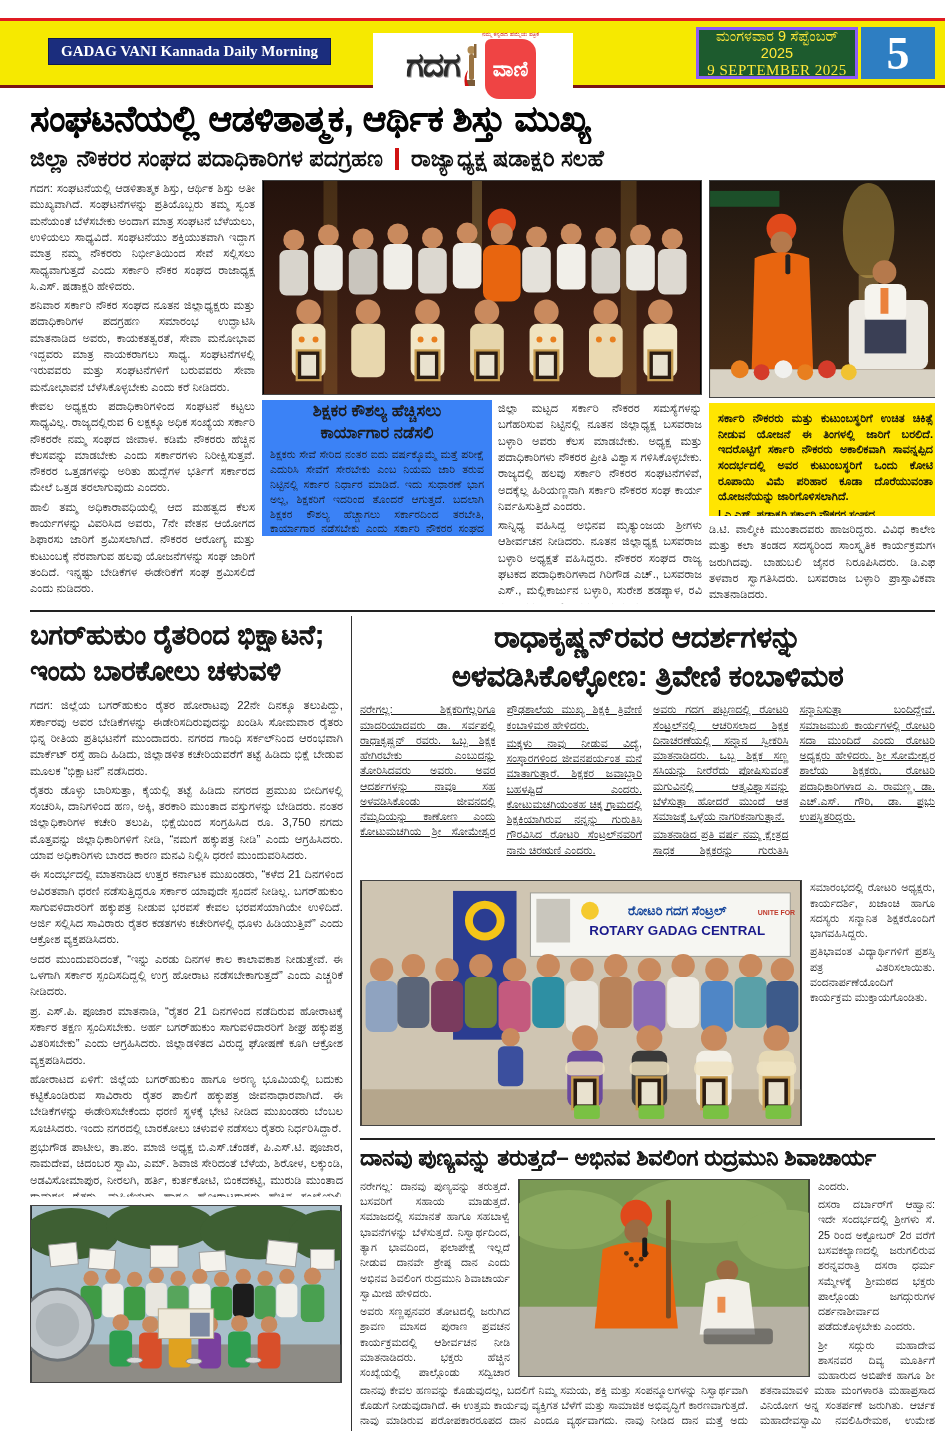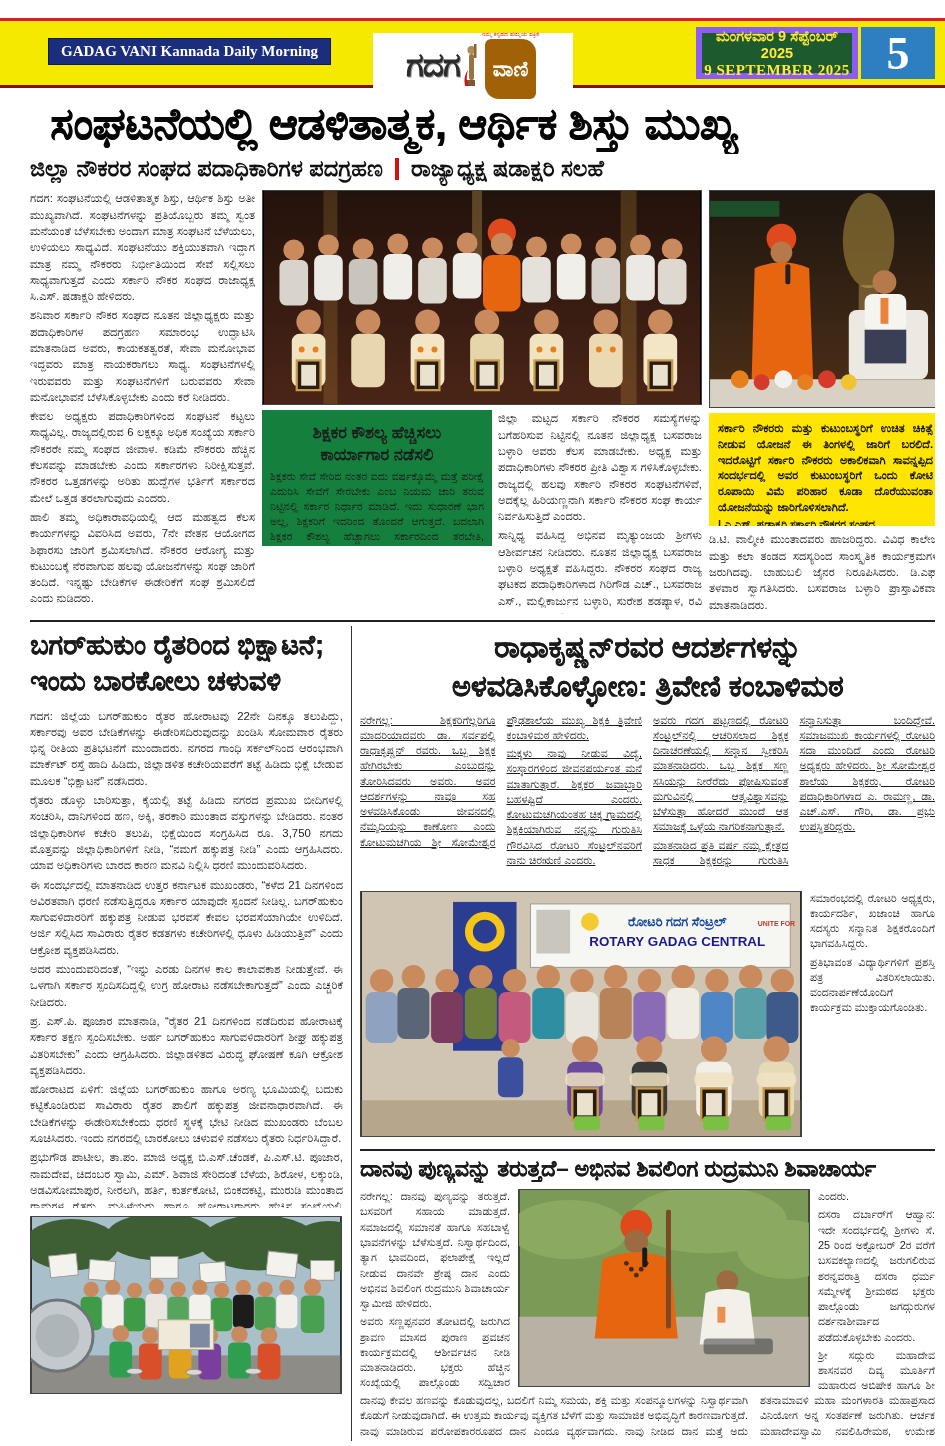--- a/index.html
+++ b/index.html
@@ -22,58 +22,57 @@
   }
   .logo-panel{
     position:absolute;left:50%;top:0;transform:translateX(-50%);
     width:200px;height:64px;background:#fff;display:flex;align-items:center;justify-content:center;gap:3px;margin-top:12px;
   }
   .logo-gadag{font-size:33px;font-weight:900;color:#2b2b2b;letter-spacing:-1px;
     text-shadow:1px 1px 0 #999;}
   .logo-statue{width:16px;height:46px;}
   .logo-vani-wrap{display:flex;flex-direction:column;align-items:center;}
   .logo-tagline{font-size:6px;color:#c40e0e;white-space:nowrap;margin-bottom:1px;}
-  .logo-vani{background:#a16207;color:#fff;font-weight:900;font-size:21px;
+  .logo-vani{background:#ef4444;color:#fff;font-weight:900;font-size:21px;
     padding:18px 8px;border-radius:6px 14px 6px 14px;}
   .mast-date{
     position:absolute;right:87px;top:6px;width:162px;height:52px;background:#1d5b2e;
-    color:#ffe83a;text-align:center;font-weight:bold;border:6px solid #8b5cf6;
+    color:#ffe83a;text-align:center;font-weight:normal;border:3px solid #8b5cf6;
     display:flex;flex-direction:column;justify-content:center;gap:1px;
   }
   .mast-date .kn{font-size:14.5px;}
   .mast-date .en{font-size:15px;font-family:"Liberation Serif", serif;letter-spacing:.5px;}
   .mast-page{
     position:absolute;right:10px;top:6px;width:74px;height:52px;background:#2e7ec2;
     color:#fff;font-family:"Liberation Serif", serif;font-weight:bold;font-size:46px;
     display:flex;align-items:center;justify-content:center;
   }
 
   
   .lead-headline{
-    font-size:44px;font-weight:900;color:#060606;line-height:1.28;
+    font-size:36px;font-weight:900;color:#060606;line-height:1.28;
     white-space:nowrap;overflow:hidden;padding:8px 0 2px 0;letter-spacing:-.5px;
     text-shadow:.6px 0 #060606;
-    margin-left:20px;
   }
   .lead-subhead{
     font-size:22.5px;font-weight:bold;color:#111;padding:2px 0 8px 0;
     display:flex;align-items:center;gap:12px;white-space:nowrap;overflow:hidden;
   }
   .subdivider{display:inline-block;width:4px;height:22px;background:#d01212;}
 
   
   .toprow{display:flex;gap:7px;height:424px;overflow:hidden;}
   .colA{width:225px;flex:none;overflow:hidden;}
   .colB{width:440px;flex:none;overflow:hidden;}
   .colC{width:233px;flex:none;overflow:hidden;}
   .bodytext p{font-size:11.4px;line-height:1.43;text-align:justify;margin-bottom:3px;}
   .photo-frame{border:1px solid #444;background:#000;display:block;}
   .colB-lower{display:flex;gap:6px;margin-top:5px;}
   .bluebox{
-    width:230px;flex:none;background:#15803d;padding:12px 8px;height:136px;overflow:hidden;
+    width:230px;flex:none;background:#3b82f6;padding:0 8px;height:136px;overflow:hidden;
   }
   .bluebox h3{font-size:16.5px;font-weight:900;text-align:center;line-height:1.3;margin-bottom:4px;}
   .bluebox p{font-size:10.8px;line-height:1.38;text-align:justify;}
   .midcol{flex:1;overflow:hidden;}
   .yellowbox{
     background:#ffe501;padding:8px 9px 6px 9px;margin-top:5px;height:113px;overflow:hidden;
   }
   .yellowbox p{font-size:11.2px;line-height:1.4;text-align:justify;font-weight:bold;color:#111;}
   .yellowbox .attr{text-align:left;margin-top:2px;font-size:11px;}
   .afterbox{margin-top:5px;}

